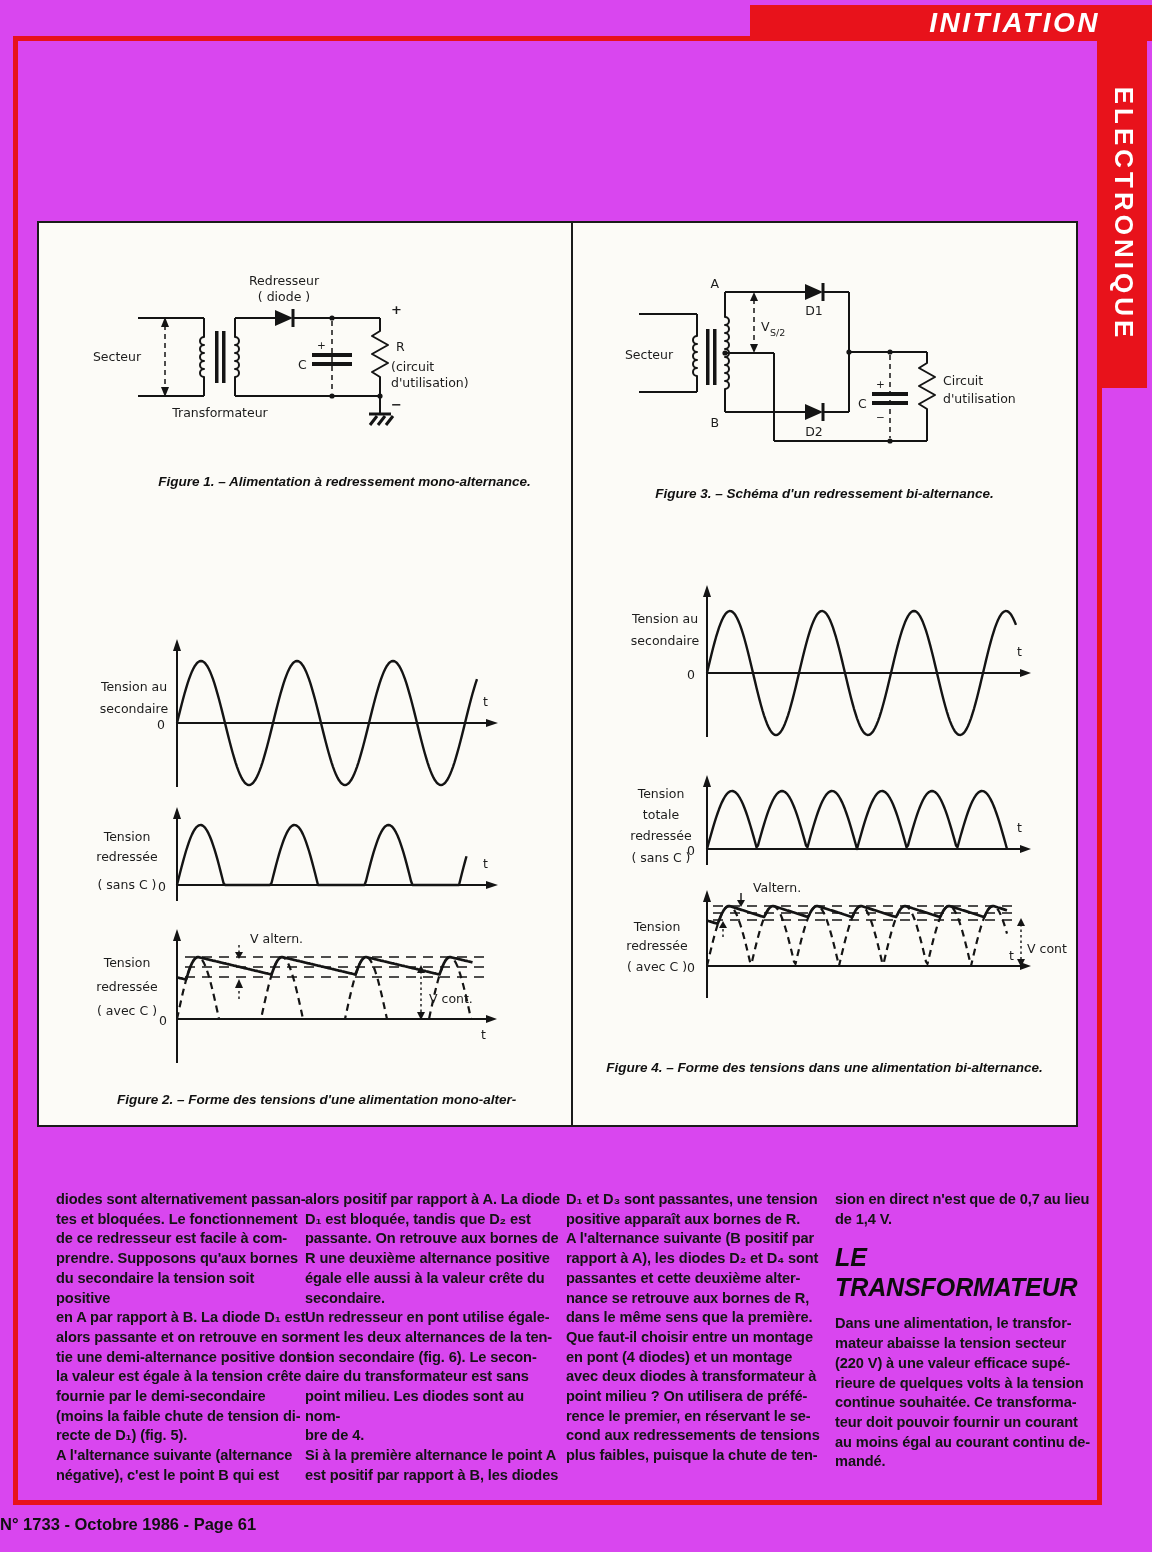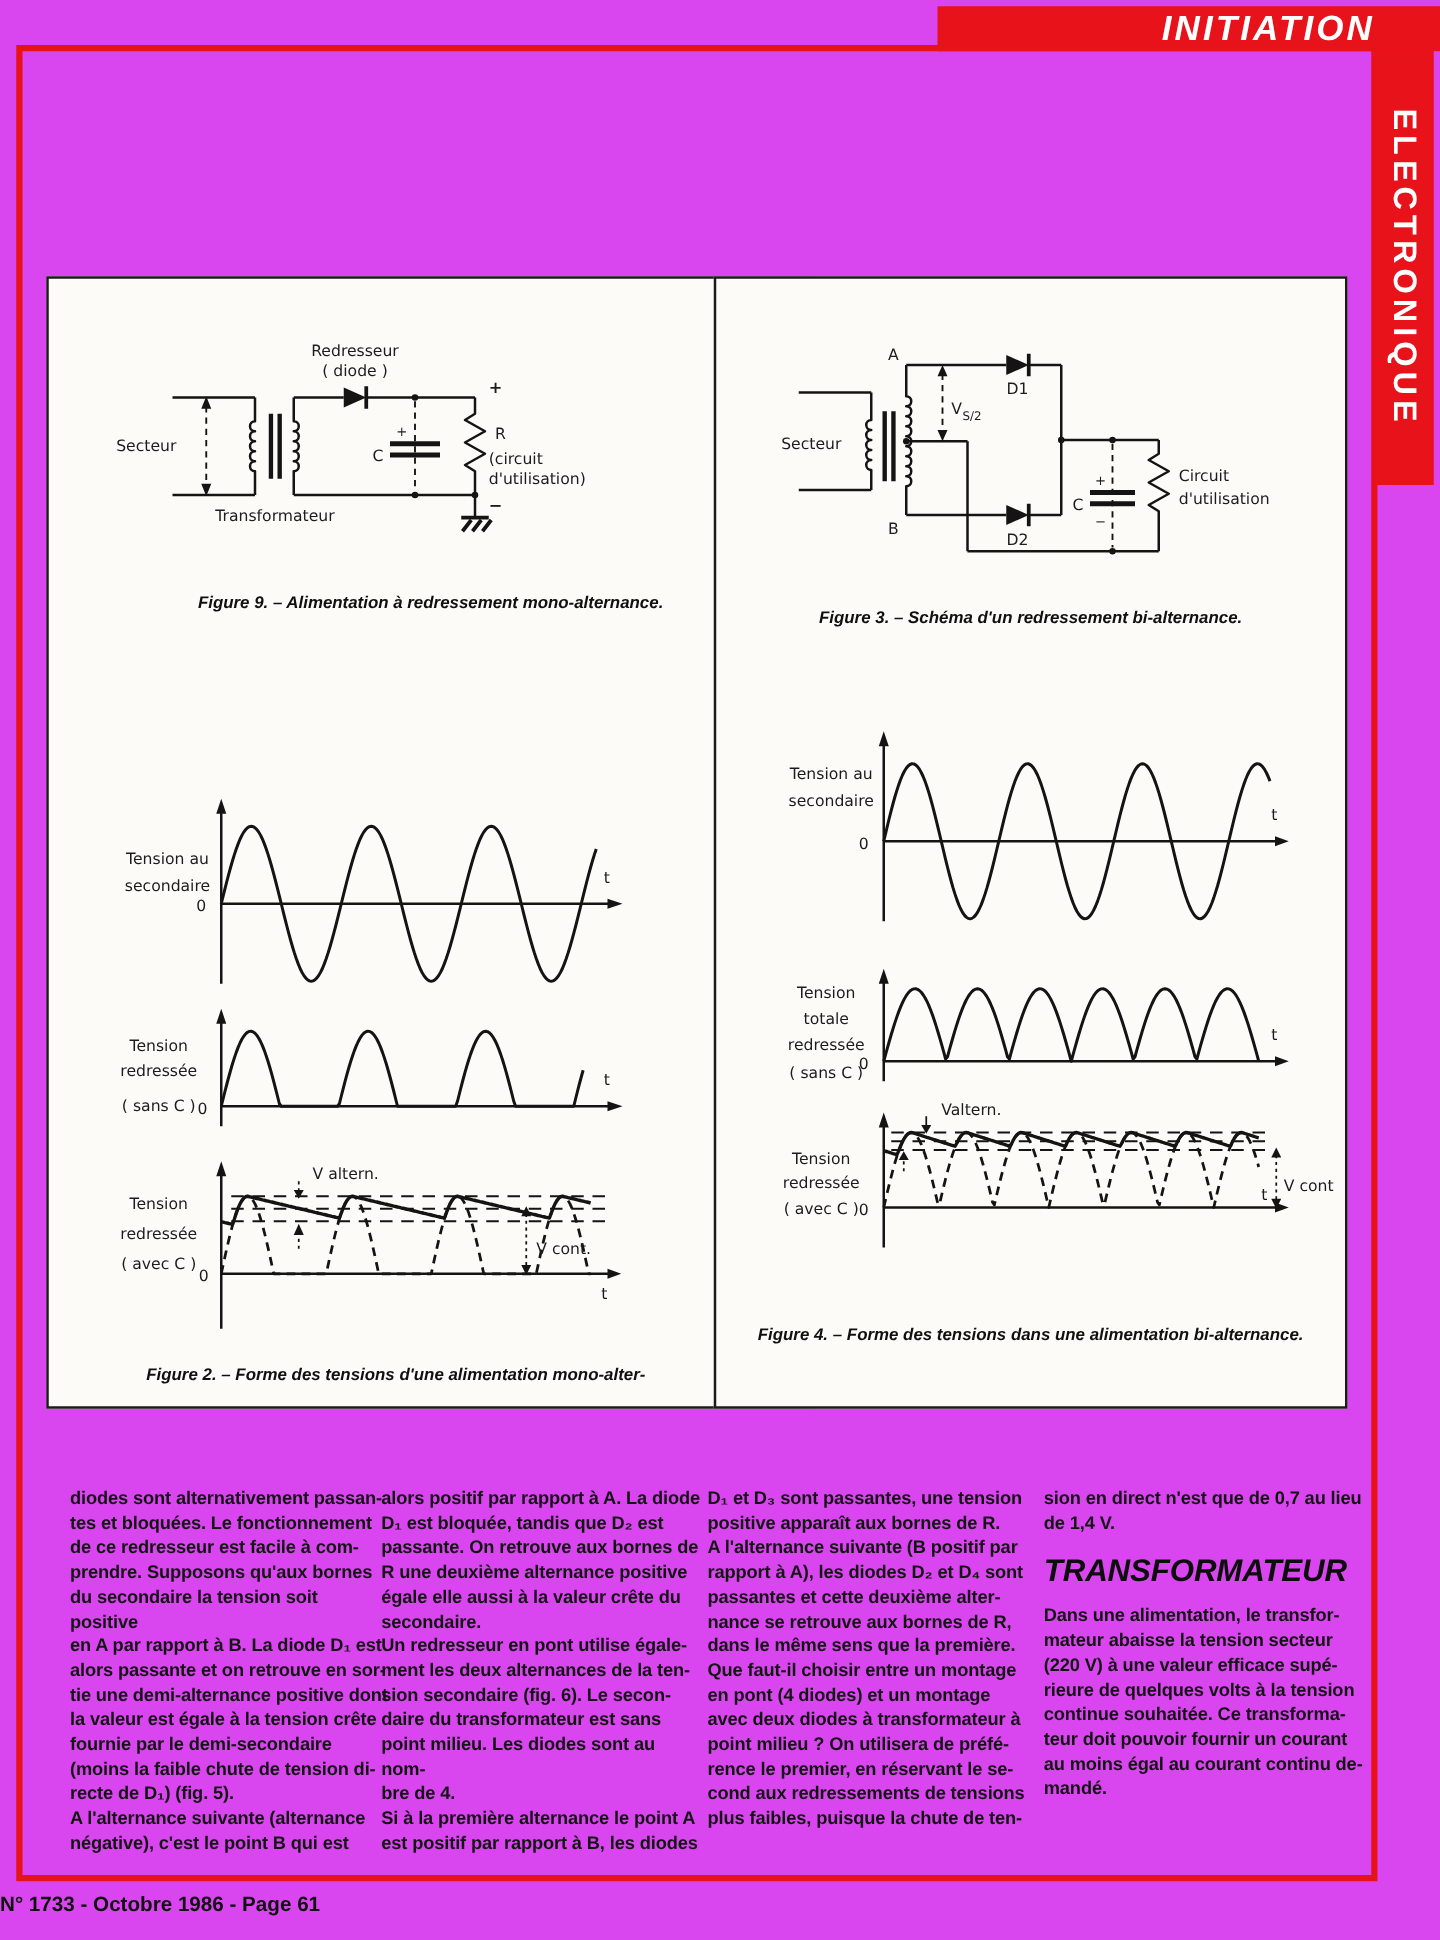--- a/index.html
+++ b/index.html
@@ -105,21 +105,21 @@
       <text class="flab" x="78" y="110" text-anchor="middle">Secteur</text>
       <text class="flab" x="181" y="166" text-anchor="middle">Transformateur</text>
       <text class="flab sign" x="352" y="63">+</text>
       <text class="flab sign" x="352" y="158">−</text>
       <text class="flab small" x="278" y="98">+</text>
       <text class="flab" x="259" y="118">C</text>
       <text class="flab" x="357" y="100">R</text>
       <text class="flab" x="352" y="120">(circuit</text>
       <text class="flab" x="352" y="136">d'utilisation)</text>
     </svg>
-    <div class="figcap center" style="top:250px">Figure 9. – Alimentation à redressement mono-alternance.</div>
+    <div class="figcap center" style="top:250px">Figure 1. – Alimentation à redressement mono-alternance.</div>
 
     <svg class="cw" style="top:408px" width="508" height="165" viewBox="0 0 508 165">
       <g>
         <line x1="138" y1="156" x2="138" y2="18"></line>
         <polygon class="fill" points="134,20 142,20 138,8"></polygon>
         <line x1="138" y1="92" x2="448" y2="92"></line>
         <polygon class="fill" points="447,88 447,96 459,92"></polygon>
       </g>
       <path class="wave" d="M138.0,92.0 L139.5,85.9 L141.0,79.9 L142.5,74.0 L144.0,68.3 L145.5,62.8 L147.0,57.6 L148.5,52.7 L150.0,48.2 L151.5,44.1 L153.0,40.4 L154.5,37.3 L156.0,34.7 L157.5,32.7 L159.0,31.2 L160.5,30.3 L162.0,30.0 L163.5,30.3 L165.0,31.2 L166.5,32.7 L168.0,34.7 L169.5,37.3 L171.0,40.4 L172.5,44.1 L174.0,48.2 L175.5,52.7 L177.0,57.6 L178.5,62.8 L180.0,68.3 L181.5,74.0 L183.0,79.9 L184.5,85.9 L186.0,92.0 L187.5,98.1 L189.0,104.1 L190.5,110.0 L192.0,115.7 L193.5,121.2 L195.0,126.4 L196.5,131.3 L198.0,135.8 L199.5,139.9 L201.0,143.6 L202.5,146.7 L204.0,149.3 L205.5,151.3 L207.0,152.8 L208.5,153.7 L210.0,154.0 L211.5,153.7 L213.0,152.8 L214.5,151.3 L216.0,149.3 L217.5,146.7 L219.0,143.6 L220.5,139.9 L222.0,135.8 L223.5,131.3 L225.0,126.4 L226.5,121.2 L228.0,115.7 L229.5,110.0 L231.0,104.1 L232.5,98.1 L234.0,92.0 L235.5,85.9 L237.0,79.9 L238.5,74.0 L240.0,68.3 L241.5,62.8 L243.0,57.6 L244.5,52.7 L246.0,48.2 L247.5,44.1 L249.0,40.4 L250.5,37.3 L252.0,34.7 L253.5,32.7 L255.0,31.2 L256.5,30.3 L258.0,30.0 L259.5,30.3 L261.0,31.2 L262.5,32.7 L264.0,34.7 L265.5,37.3 L267.0,40.4 L268.5,44.1 L270.0,48.2 L271.5,52.7 L273.0,57.6 L274.5,62.8 L276.0,68.3 L277.5,74.0 L279.0,79.9 L280.5,85.9 L282.0,92.0 L283.5,98.1 L285.0,104.1 L286.5,110.0 L288.0,115.7 L289.5,121.2 L291.0,126.4 L292.5,131.3 L294.0,135.8 L295.5,139.9 L297.0,143.6 L298.5,146.7 L300.0,149.3 L301.5,151.3 L303.0,152.8 L304.5,153.7 L306.0,154.0 L307.5,153.7 L309.0,152.8 L310.5,151.3 L312.0,149.3 L313.5,146.7 L315.0,143.6 L316.5,139.9 L318.0,135.8 L319.5,131.3 L321.0,126.4 L322.5,121.2 L324.0,115.7 L325.5,110.0 L327.0,104.1 L328.5,98.1 L330.0,92.0 L331.5,85.9 L333.0,79.9 L334.5,74.0 L336.0,68.3 L337.5,62.8 L339.0,57.6 L340.5,52.7 L342.0,48.2 L343.5,44.1 L345.0,40.4 L346.5,37.3 L348.0,34.7 L349.5,32.7 L351.0,31.2 L352.5,30.3 L354.0,30.0 L355.5,30.3 L357.0,31.2 L358.5,32.7 L360.0,34.7 L361.5,37.3 L363.0,40.4 L364.5,44.1 L366.0,48.2 L367.5,52.7 L369.0,57.6 L370.5,62.8 L372.0,68.3 L373.5,74.0 L375.0,79.9 L376.5,85.9 L378.0,92.0 L379.5,98.1 L381.0,104.1 L382.5,110.0 L384.0,115.7 L385.5,121.2 L387.0,126.4 L388.5,131.3 L390.0,135.8 L391.5,139.9 L393.0,143.6 L394.5,146.7 L396.0,149.3 L397.5,151.3 L399.0,152.8 L400.5,153.7 L402.0,154.0 L403.5,153.7 L405.0,152.8 L406.5,151.3 L408.0,149.3 L409.5,146.7 L411.0,143.6 L412.5,139.9 L414.0,135.8 L415.5,131.3 L417.0,126.4 L418.5,121.2 L420.0,115.7 L421.5,110.0 L423.0,104.1 L424.5,98.1 L426.0,92.0 L427.5,85.9 L429.0,79.9 L430.5,74.0 L432.0,68.3 L433.5,62.8 L435.0,57.6 L436.5,52.7 L438.0,48.2 "></path>
       <text class="flab" x="95" y="60" text-anchor="middle">Tension au</text>
@@ -347,20 +347,21 @@
 en pont (4 diodes) et un montage
 avec deux diodes à transformateur à
 point milieu ? On utilisera de préfé-
 rence le premier, en réservant le se-
 cond aux redressements de tensions
 plus faibles, puisque la chute de ten-</div>
   <div class="col" style="left:835px">
     <div class="lines">sion en direct n'est que de 0,7 au lieu
 de 1,4 V.</div>
     <div class="col4-head">
+      <div>LE</div>
       <div>TRANSFORMATEUR</div>
     </div>
     <div class="lines">Dans une alimentation, le transfor-
 mateur abaisse la tension secteur
 (220 V) à une valeur efficace supé-
 rieure de quelques volts à la tension
 continue souhaitée. Ce transforma-
 teur doit pouvoir fournir un courant
 au moins égal au courant continu de-
 mandé.</div>

